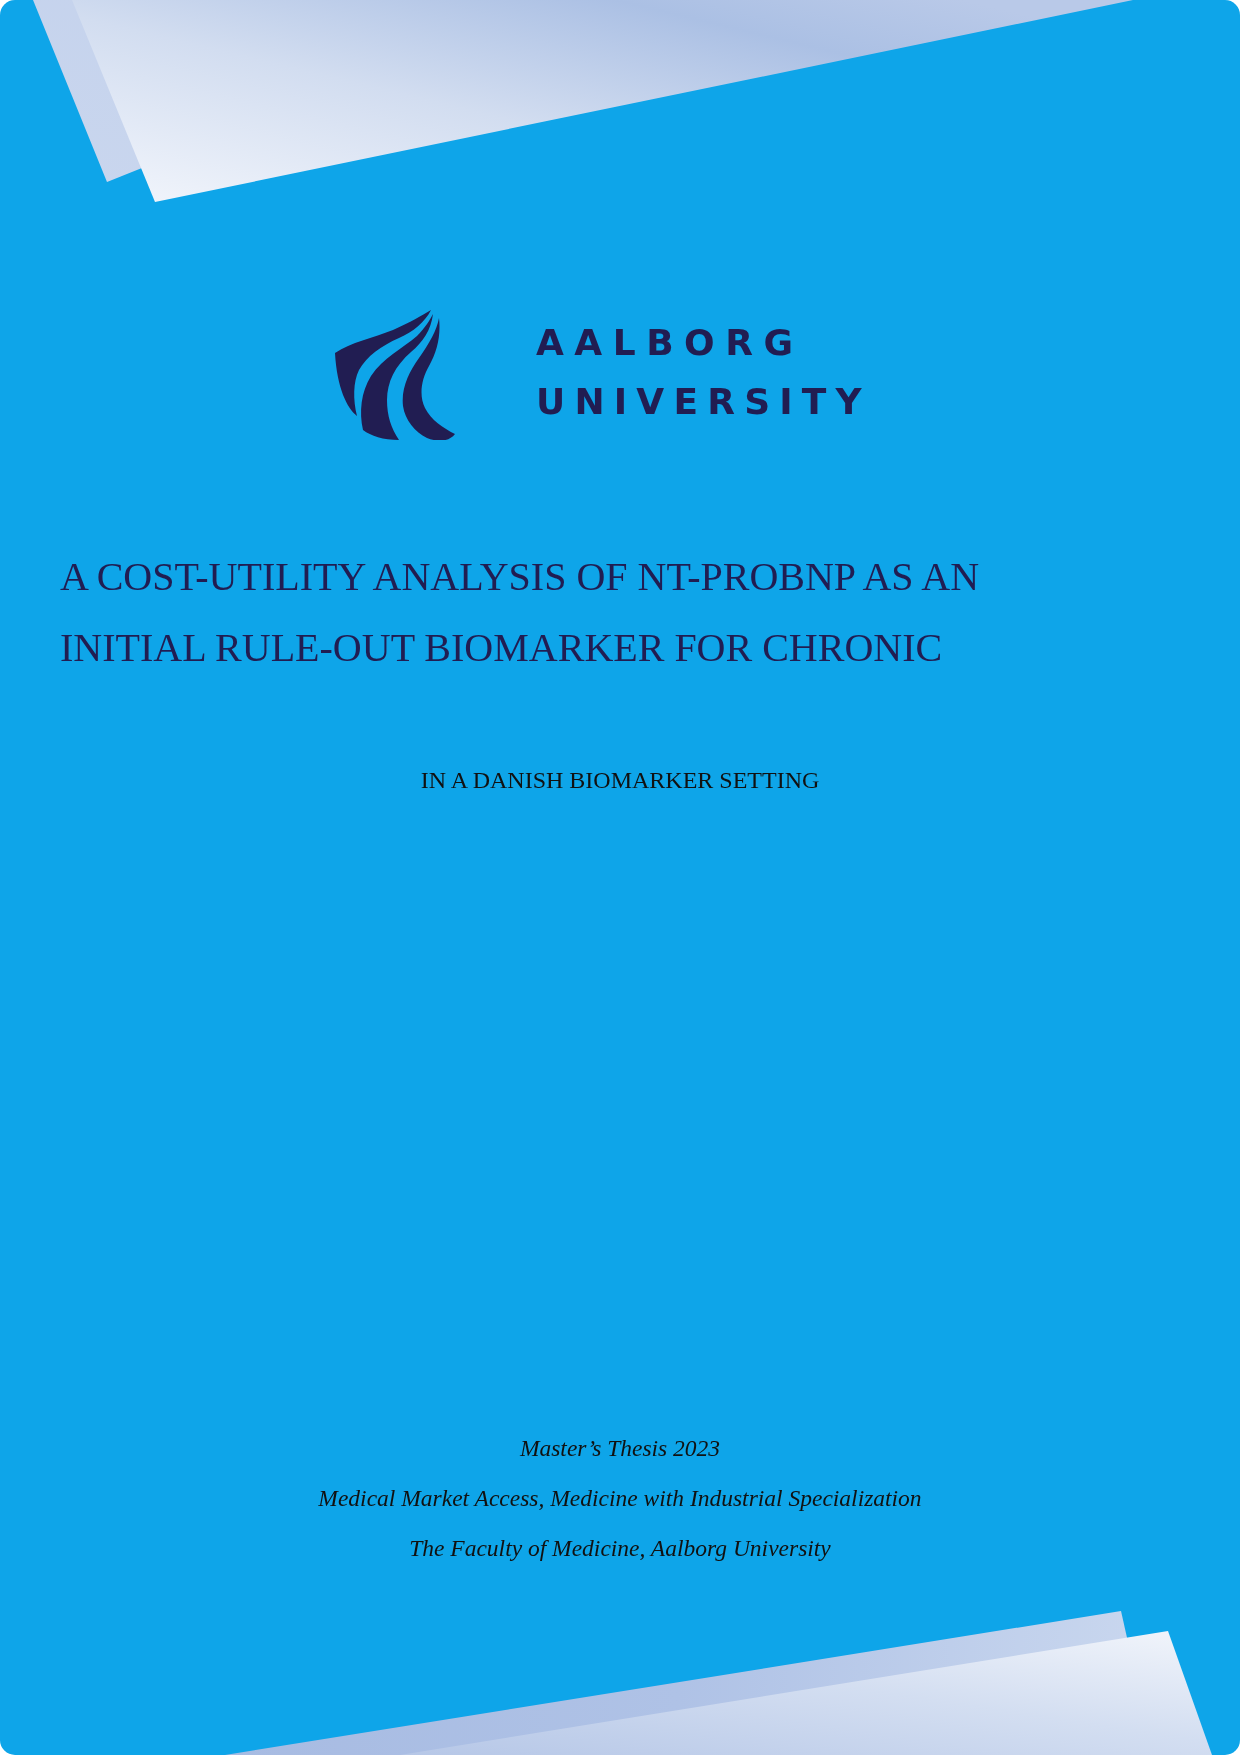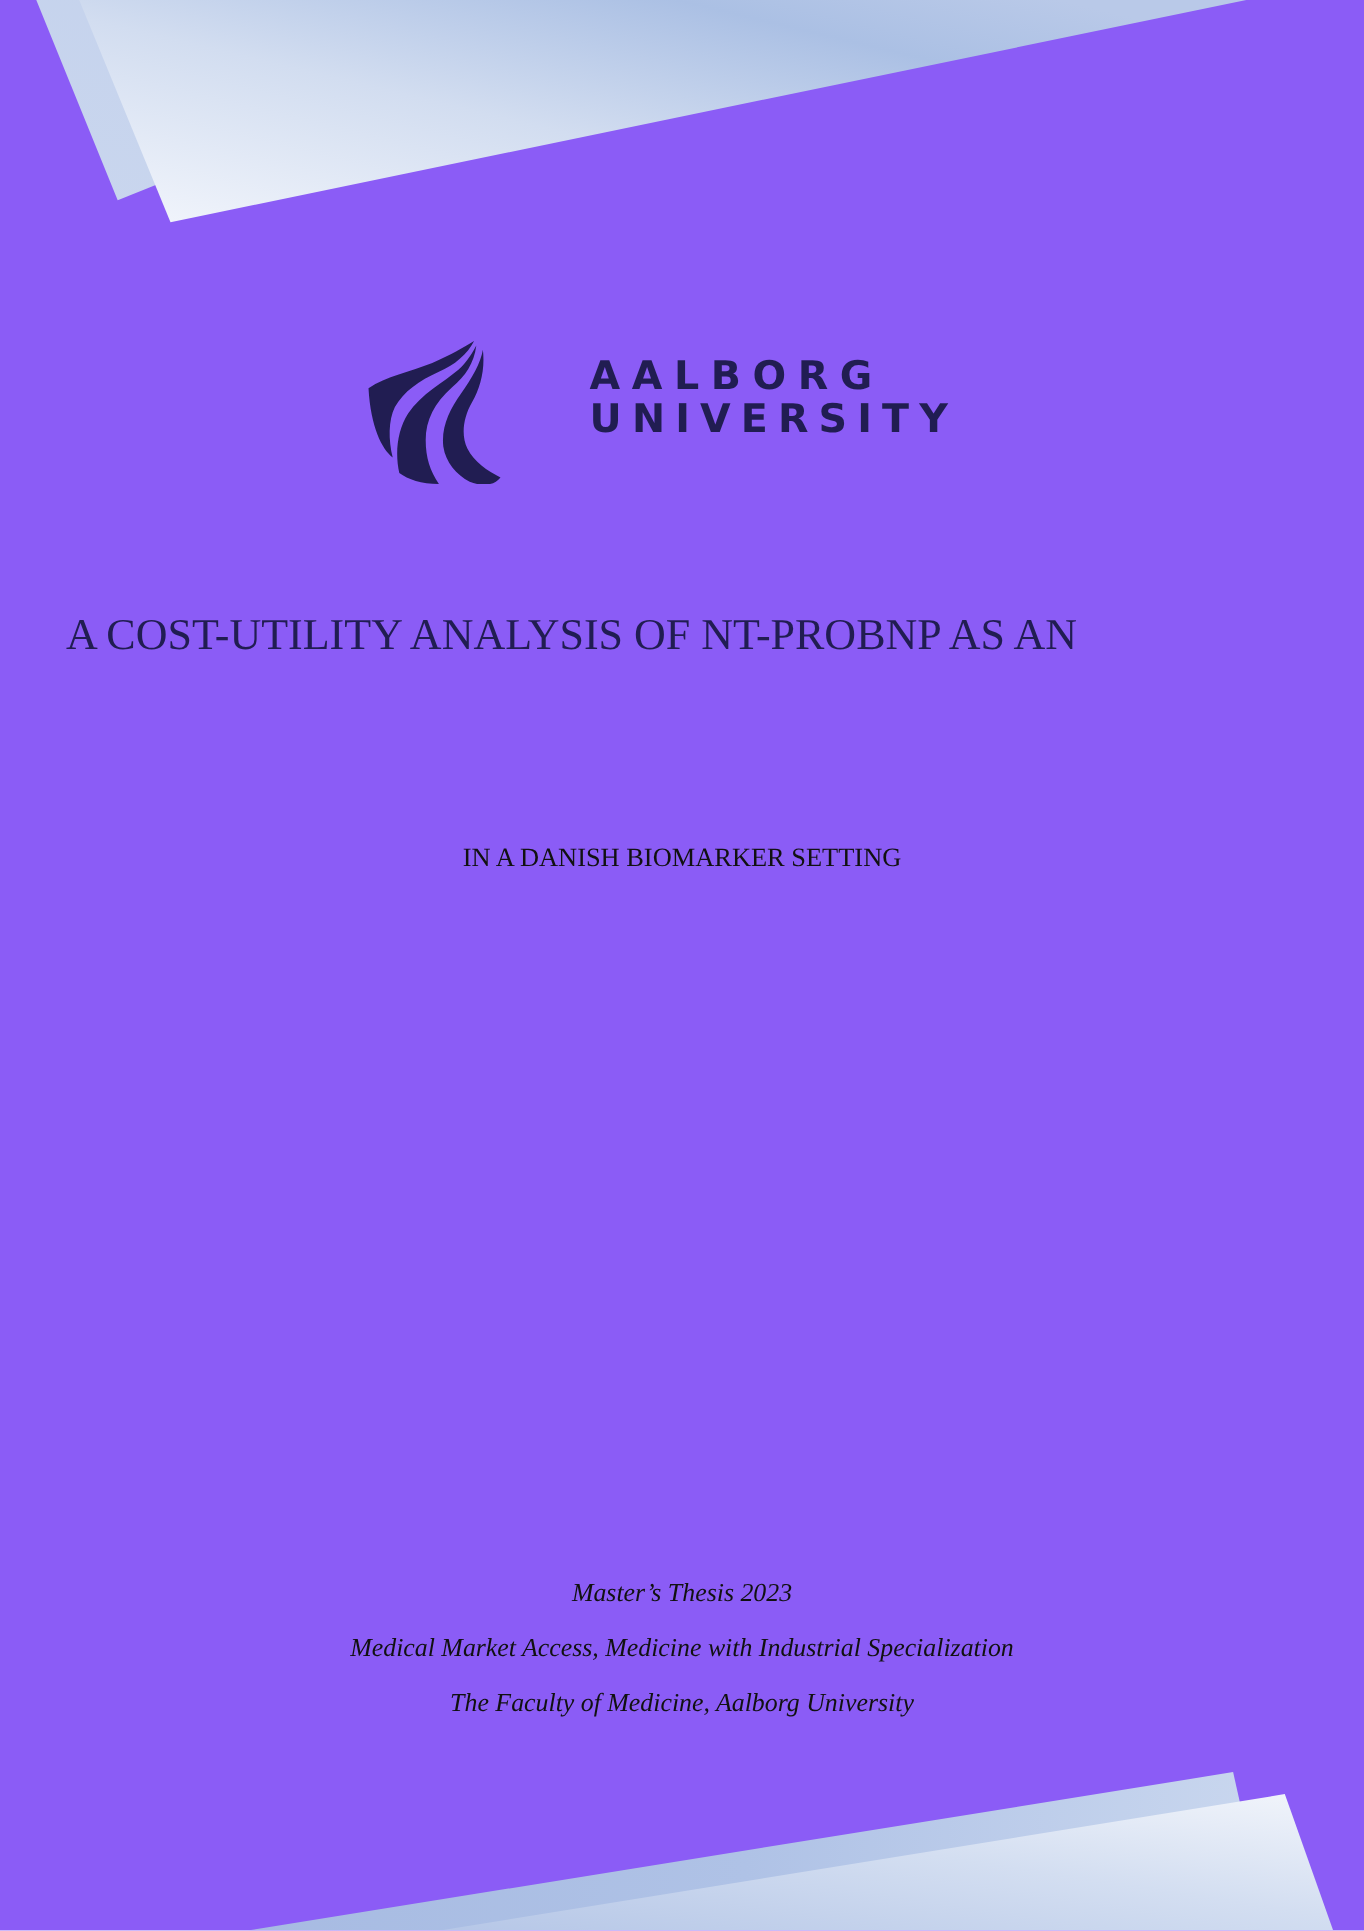--- a/index.html
+++ b/index.html
@@ -1,26 +1,26 @@
 <!DOCTYPE html>
 <html><head>
 <meta charset="utf-8">
 <style>
   html, body { margin: 0; padding: 0; background: #ffffff; }
   body { width: 1240px; height: 1755px; position: relative; overflow: hidden; }
-  .page { position: absolute; left: 0; top: 0; width: 1240px; height: 1755px; background: #8b5cf6; }
+  .page { position: absolute; left: 0; top: 0; width: 1240px; height: 1755px; background: #0ea5e9; border-radius: 15px; }
   .deco { position: absolute; left: 0; top: 0; width: 1240px; height: 1755px; pointer-events: none; }
   .logo { position: absolute; left: 330px; top: 305px; width: 500px; height: 140px; }
   .logo-mark { position: absolute; left: 3px; top: 3px; width: 125px; height: 132px; }
   .logo-word {
     position: absolute; left: 536px; font-family: "DejaVu Sans", sans-serif; font-weight: bold;
     color: #211d52; font-size: 36px; letter-spacing: 10.5px; line-height: 1; white-space: nowrap;
   }
   .logo-word.l1 { top: 325px; }
-  .logo-word.l2 { top: 364px; letter-spacing: 9.2px; }
+  .logo-word.l2 { top: 384px; letter-spacing: 9.2px; }
   .title {
     position: absolute; left: 60px; width: 1120px; top: 541px; text-align: left;
     font-family: "Liberation Serif", serif; font-size: 40px; line-height: 71px; color: #211d52;
     margin: 0; font-weight: normal;
   }
   .title span { display: block; white-space: nowrap; }
   .subtitle {
     position: absolute; left: 60px; width: 1120px; top: 765px; text-align: center;
     font-family: "Liberation Serif", serif; font-size: 24px; line-height: 30px; color: #111111;
   }
@@ -77,20 +77,21 @@
       <path d="M100,6 C98,22 90,34 78,44 C62,58 54,74 54,92 C54,108 58,120 66,132 C50,132 38,128 30,122 C26,104 28,84 38,68 C50,50 70,40 84,28 C92,20 97,12 100,6 Z" fill="#211d52"></path>
 
       <path d="M106,10 C108,28 104,44 96,58 C88,72 86,88 92,100 C98,112 110,120 122,126 C116,134 104,134 94,130 C82,124 72,112 70,98 C68,80 76,64 86,50 C96,36 104,22 106,10 Z" fill="#211d52"></path>
     </svg>
   </div>
   <div class="logo-word l1">AALBORG</div>
   <div class="logo-word l2">UNIVERSITY</div>
 
   <h1 class="title">
     <span>A COST-UTILITY ANALYSIS OF NT-PROBNP AS AN</span>
+    <span>INITIAL RULE-OUT BIOMARKER FOR CHRONIC</span>
   </h1>
 
   <div class="subtitle">IN A DANISH BIOMARKER SETTING</div>
 
   <div class="meta">
     <span>Master’s Thesis 2023</span>
     <span>Medical Market Access, Medicine with Industrial Specialization</span>
     <span>The Faculty of Medicine, Aalborg University</span>
   </div>
 

